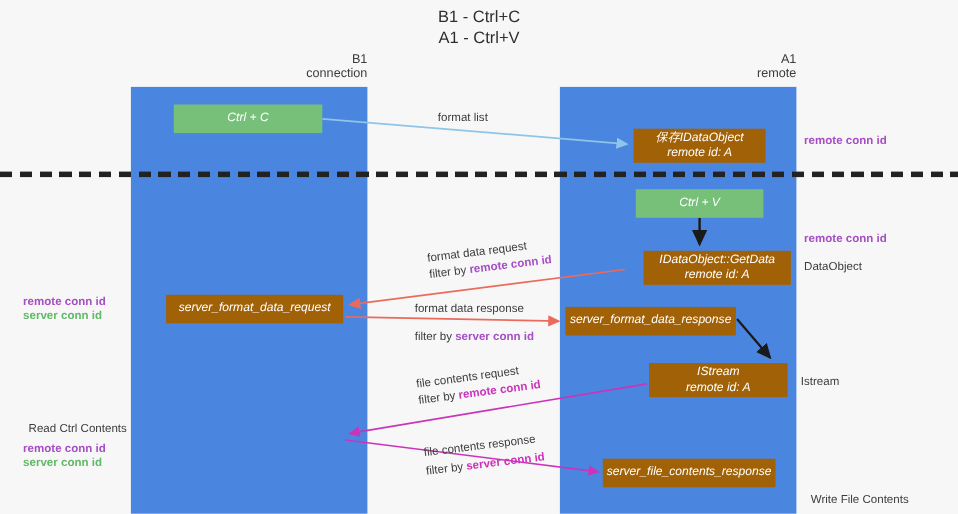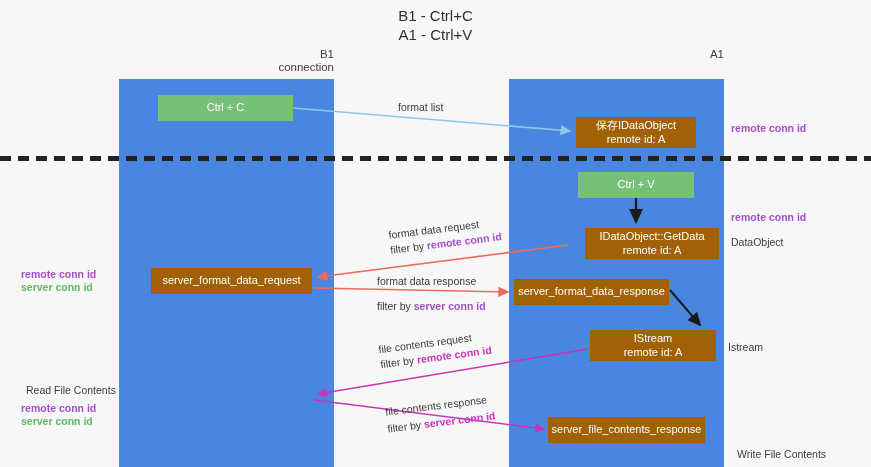--- a/index.html
+++ b/index.html
@@ -43,20 +43,21 @@
     position:absolute;
     box-sizing:border-box;
     color:#ffffff;
     font-size:11px;
     line-height:13.5px;
     display:flex;
     flex-direction:column;
     align-items:center;
     justify-content:center;
     padding:2px 4px;
+    font-style:italic;
   }
   .node.green{background:#76c07a;}
   .node.orange{background:#f9a council;}
   .node.orange{background:#a16207;}
 
   #n-ctrlc{left:158px;top:95px;width:135px;height:26px;}
   #n-idataobject{left:576px;top:117px;width:120px;height:31px;}
   #n-ctrlv{left:578px;top:172px;width:116px;height:26px;}
   #n-getdata{left:570px;top:228px;width:134px;height:31px;margin-left:15px;}
   #n-sfdreq{left:151px;top:268px;width:161px;height:26px;}
@@ -117,20 +118,21 @@
 
   <div class="lane" id="lane-b1"></div>
   <div class="lane" id="lane-a1"></div>
 
   <div class="lane-head" id="head-b1">
     <div>B1</div>
     <div>connection</div>
   </div>
   <div class="lane-head" id="head-a1">
     <div>A1</div>
+    <div>remote</div>
   </div>
 
   <svg id="wires">
     <defs>
       <marker id="ah-blue" markerWidth="7" markerHeight="7" refX="6" refY="3.2" orient="auto">
         <path d="M0,0 L7,3.2 L0,6.4 z" fill="#8ec5e8"></path>
       </marker>
       <marker id="ah-red" markerWidth="7" markerHeight="7" refX="6" refY="3.2" orient="auto">
         <path d="M0,0 L7,3.2 L0,6.4 z" fill="#ec6a5c"></path>
       </marker>
@@ -199,21 +201,21 @@
 
   <div class="lbl purple" id="t-remote1">remote conn id</div>
   <div class="lbl purple" id="t-remote2">remote conn id</div>
   <div class="lbl" id="t-dataobject">DataObject</div>
   <div class="lbl" id="t-istream-side">Istream</div>
   <div class="lbl" id="t-writefile">Write File Contents</div>
 
   <div class="lbl purple" id="t-left-remote">remote conn id</div>
   <div class="lbl green-t" id="t-left-server">server conn id</div>
 
-  <div class="lbl" id="t-readfile">Read File Contents</div>
+  <div class="lbl" id="t-readfile">Read Ctrl Contents</div>
   <div class="lbl purple" id="t-bl-remote">remote conn id</div>
   <div class="lbl green-t" id="t-bl-server">server conn id</div>
 
   <div class="msg" id="m-fdreq">
     <div>format data request</div>
     <div class="l2"><span>filter by </span><span class="lbl purple" style="position:static;">remote conn id</span></div>
   </div>
 
   <div class="msg" id="m-fdres">
     <div>format data response</div>

